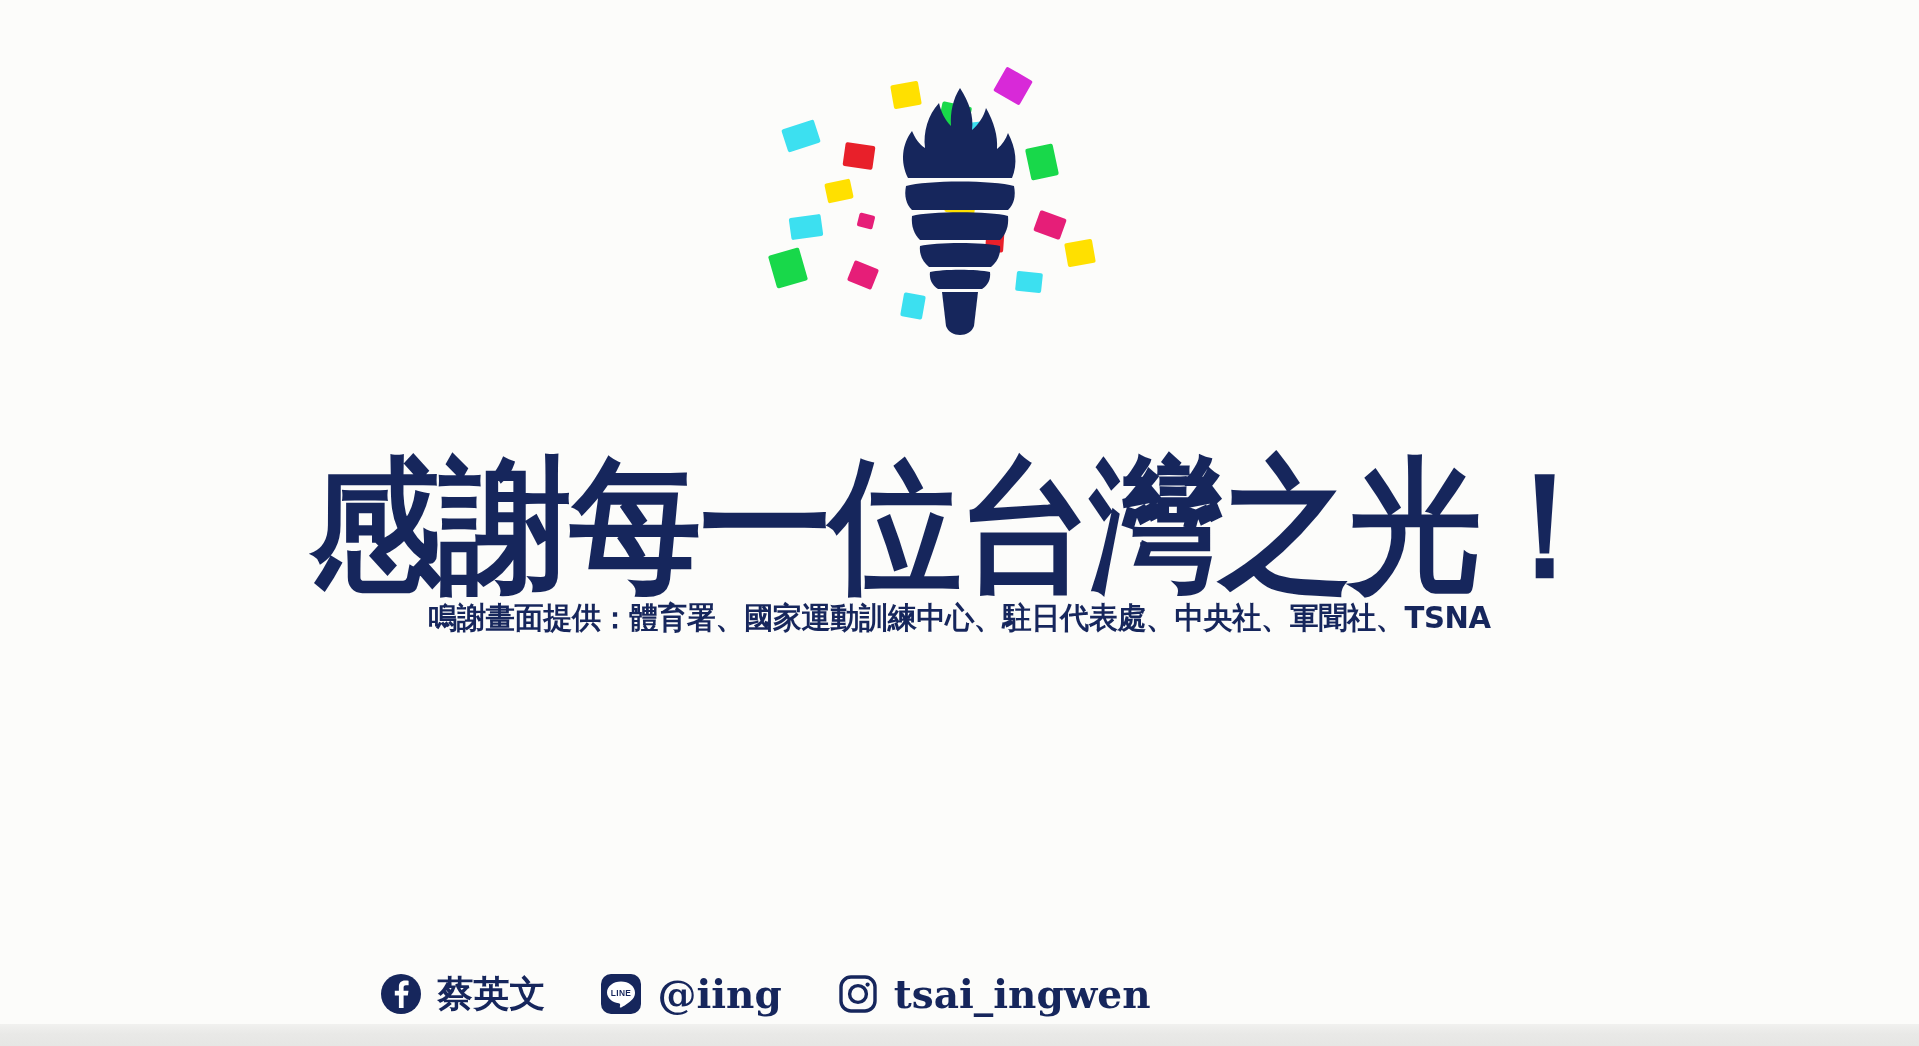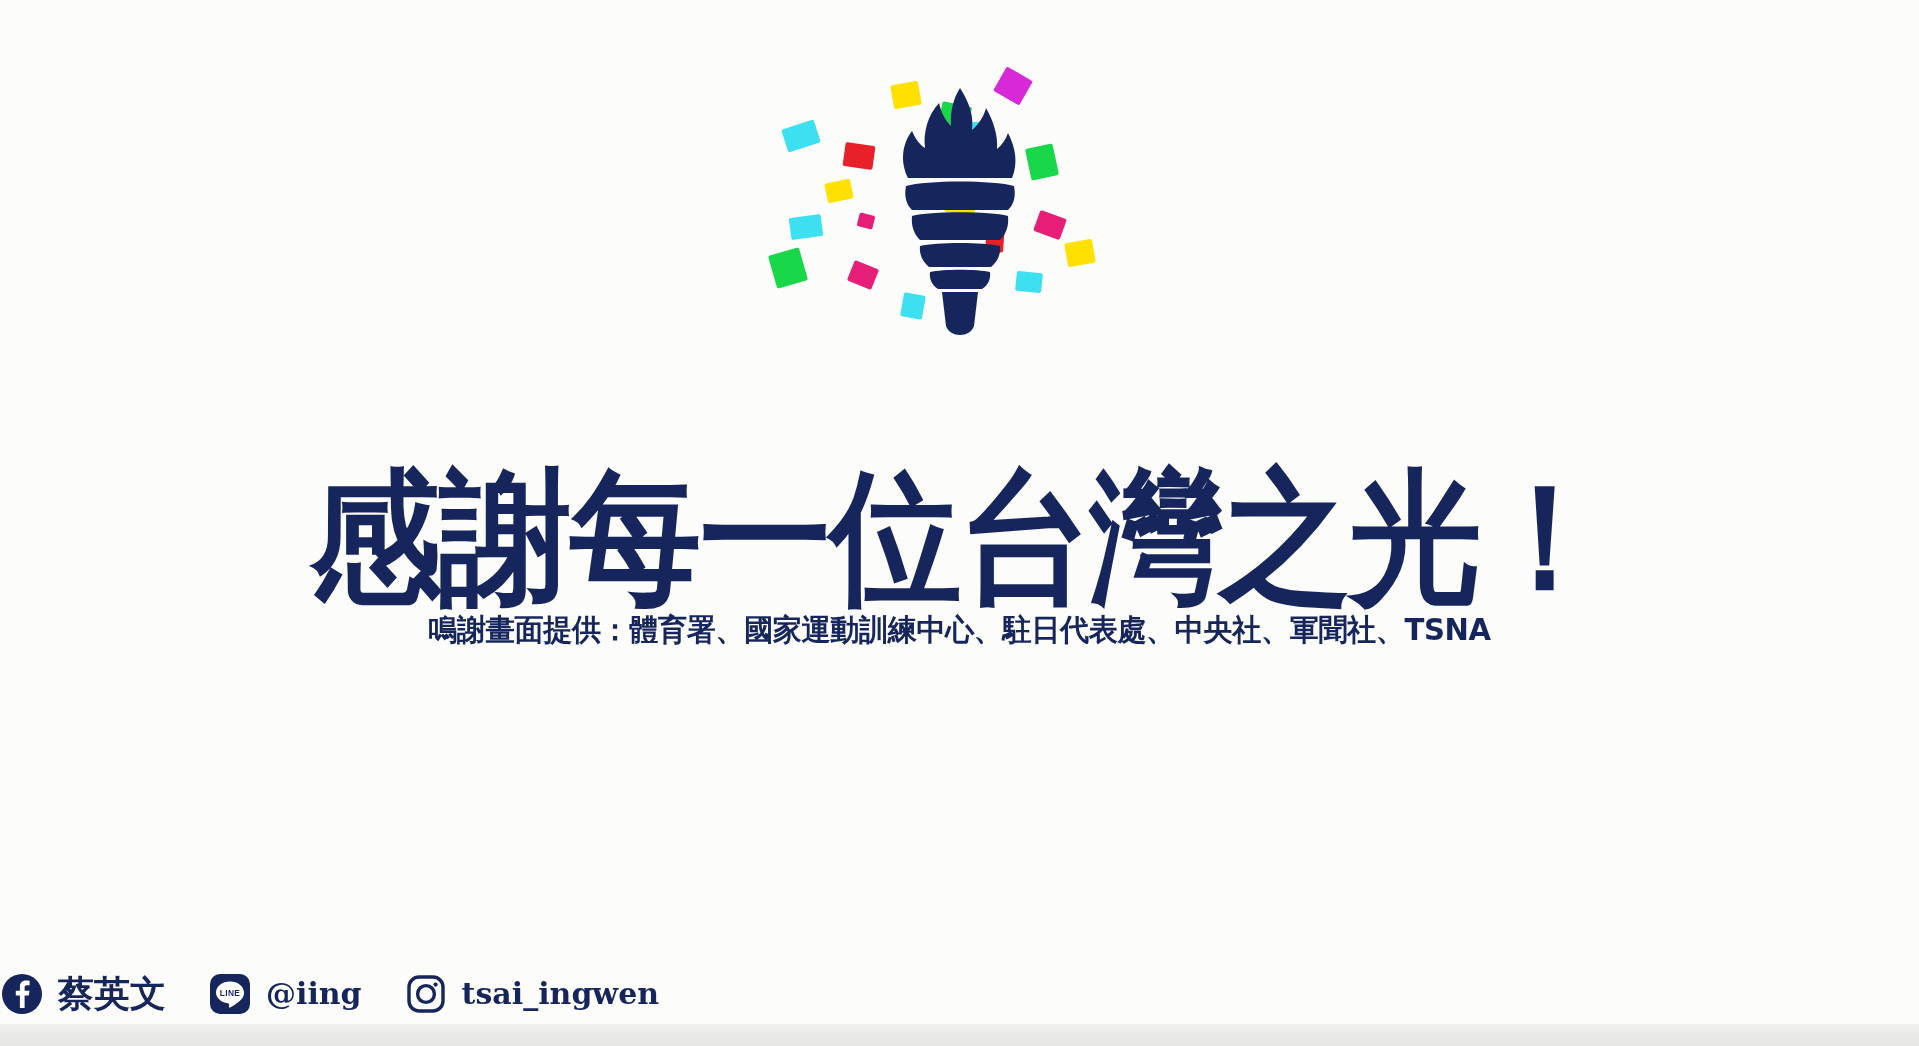--- a/index.html
+++ b/index.html
@@ -45,21 +45,21 @@
   .emblem svg {
     display: block;
     width: 420px;
     height: 300px;
   }
 
   
   .headline-block {
     position: absolute;
     left: 0;
-    top: 464px;
+    top: 452px;
     width: 1919px;
     text-align: center;
   }
   .headline {
     display: block;
     margin: 0;
     font-family: "DejaVu Sans", "Liberation Sans", sans-serif;
     font-weight: 700;
     font-size: 132px;
     line-height: 1.02;
@@ -83,42 +83,43 @@
   }
 
   
   .social-bar {
     position: absolute;
     left: 0;
     top: 972px;
     width: 1541px;
     display: flex;
     align-items: center;
-    gap: 4px;
+    justify-content: center;
+    gap: 16px;
   }
   .social-item {
     display: flex;
     align-items: center;
     gap: 14px;
     margin-right: 38px;
   }
   .social-item:last-child { margin-right: 11px; }
 
   .social-icon {
     flex: 0 0 auto;
     width: 44px;
     height: 44px;
     display: block;
   }
   .social-icon svg { display: block; width: 44px; height: 44px; }
 
   .social-label {
     font-family: "DejaVu Serif", "Liberation Serif", serif;
     font-weight: 700;
-    font-size: 30px;
+    font-size: 39px;
     line-height: 1;
     color: #16265c;
     white-space: nowrap;
     letter-spacing: 0px;
   }
   .social-label.cjk {
     font-family: "DejaVu Sans", "Liberation Sans", sans-serif;
     font-size: 36px;
   }
 </style>

